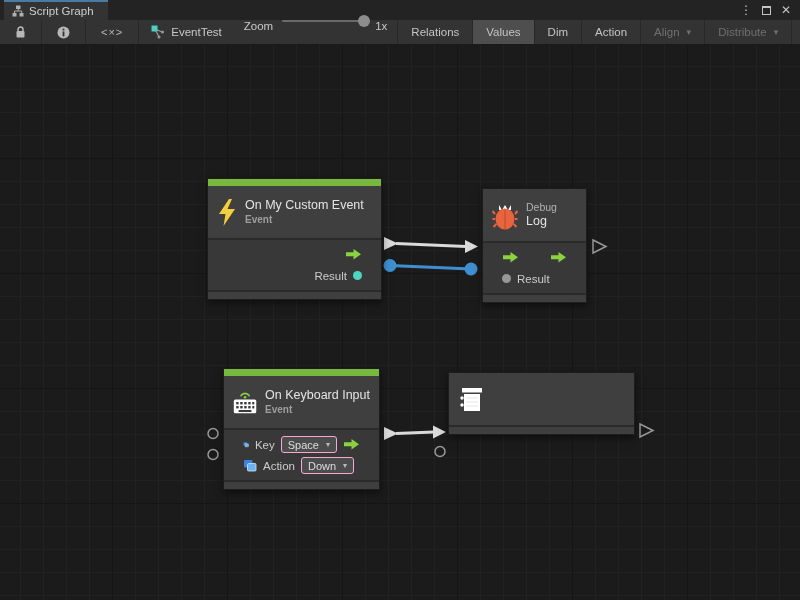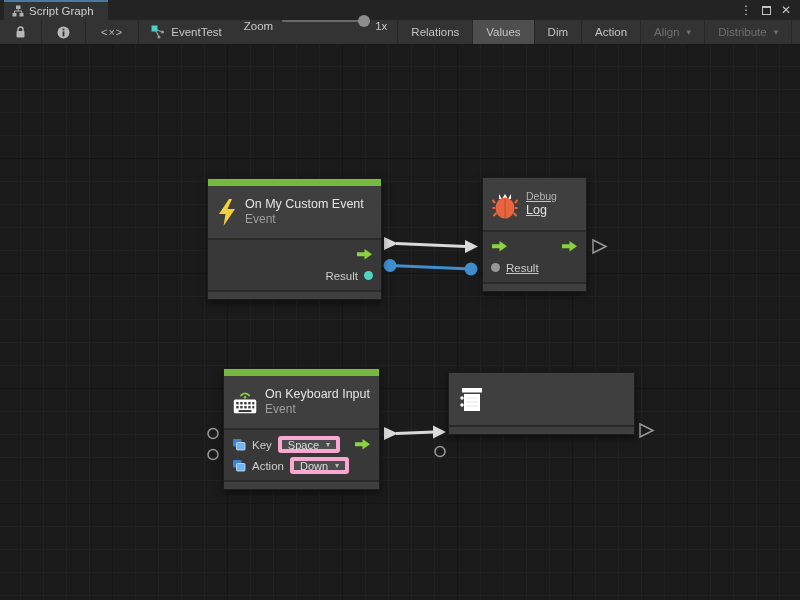--- a/index.html
+++ b/index.html
@@ -45,32 +45,32 @@
   .wires { position:absolute; left:0; top:0; }
 
   
   .node { position:absolute; background:#383838; border:1px solid #1d1d1d;
           box-shadow:0 3px 8px rgba(0,0,0,.5); }
   .event-bar { height:7px; background:#77b93e; }
   .node-header { background:#3f3f3f; display:flex; align-items:center; gap:8px;
                  padding:5px 9px; height:52px; }
   .node-titles { display:flex; flex-direction:column; justify-content:center; line-height:1.25; }
   .node-title { font-size:12.5px; color:#e4e4e4; white-space:nowrap; }
-  .node-sub { font-size:12px; color:#9e9e9e; }
+  .node-sub { font-size:10px; color:#9e9e9e;font-weight:bold; }
   .node-pre { font-size:10.5px; color:#b2b2b2; }
-  .node-body { background:#383838; border-top:2px solid #2a2a2a; padding:4px 0; }
+  .node-body { background:#383838; border-top:2px solid #2a2a2a; padding:4px 11px; }
   .row { height:21px; display:flex; align-items:center; gap:6px; padding:0 8px;
          font-size:11.5px; color:#cccccc; }
   .push-r { margin-left:auto; }
   .node-footer { height:9px; background:#3f3f3f; border-top:2px solid #2a2a2a; }
   .dot { width:9px; height:9px; border-radius:50%; flex:0 0 auto; }
   .dot.cyan { background:#4fd4c2; }
   .dot.gray { background:#979797; }
   .dropdown { display:inline-flex; align-items:center; gap:5px; background:#4c4c4c;
-              border:4px solid #f9a8d4; border-radius:3px; padding:0 6px; height:17px;
+              border:1px solid #f9a8d4; border-radius:3px; padding:0 6px; height:17px;
               font-size:11px; color:#dddddd; }
   .dropdown .caret { font-size:8px; color:#bbbbbb; }
   .value-box { background:#222222; border:1px solid #121212; border-radius:3px;
                min-width:16px; height:17px; line-height:15px; padding:0 5px;
                font-size:11px; color:#e8e8e8; text-align:center; }
   .flow-arrow { flex:0 0 auto; display:flex; }
 </style>
 </head>
 <body>
 
@@ -203,21 +203,21 @@
           </span>
         </div>
         <div class="row">
           <span class="push-r">Result</span>
           <span class="dot cyan"></span>
         </div>
       </div>
       <div class="node-footer"></div>
     </div>
 
-    <div class="node" style="left:482px; top:132px; width:105px;text-decoration:underline;">
+    <div class="node" style="left:482px; top:143px; width:105px;">
       <div class="node-header">
         <svg width="26" height="29" viewBox="0 0 26 29">
           <polygon points="7,4 10,9 13,4 16,9 19,4 19,9 7,9" fill="#ffffff"></polygon>
           <path d="M3 13 L0.5 10 M3 18 H0.5 M4.5 23 L1.5 26 M23 13 L25.5 10 M23 18 H25.5 M21.5 23 L24.5 26" stroke="#e8643e" stroke-width="2"></path>
           <ellipse cx="13" cy="18" rx="9.5" ry="10.5" fill="#e8643e"></ellipse>
           <path d="M13 9v19" stroke="#c24f30" stroke-width="1.2"></path>
         </svg>
         <div class="node-titles">
           <span class="node-pre">Debug</span>
           <span class="node-title">Log</span>

